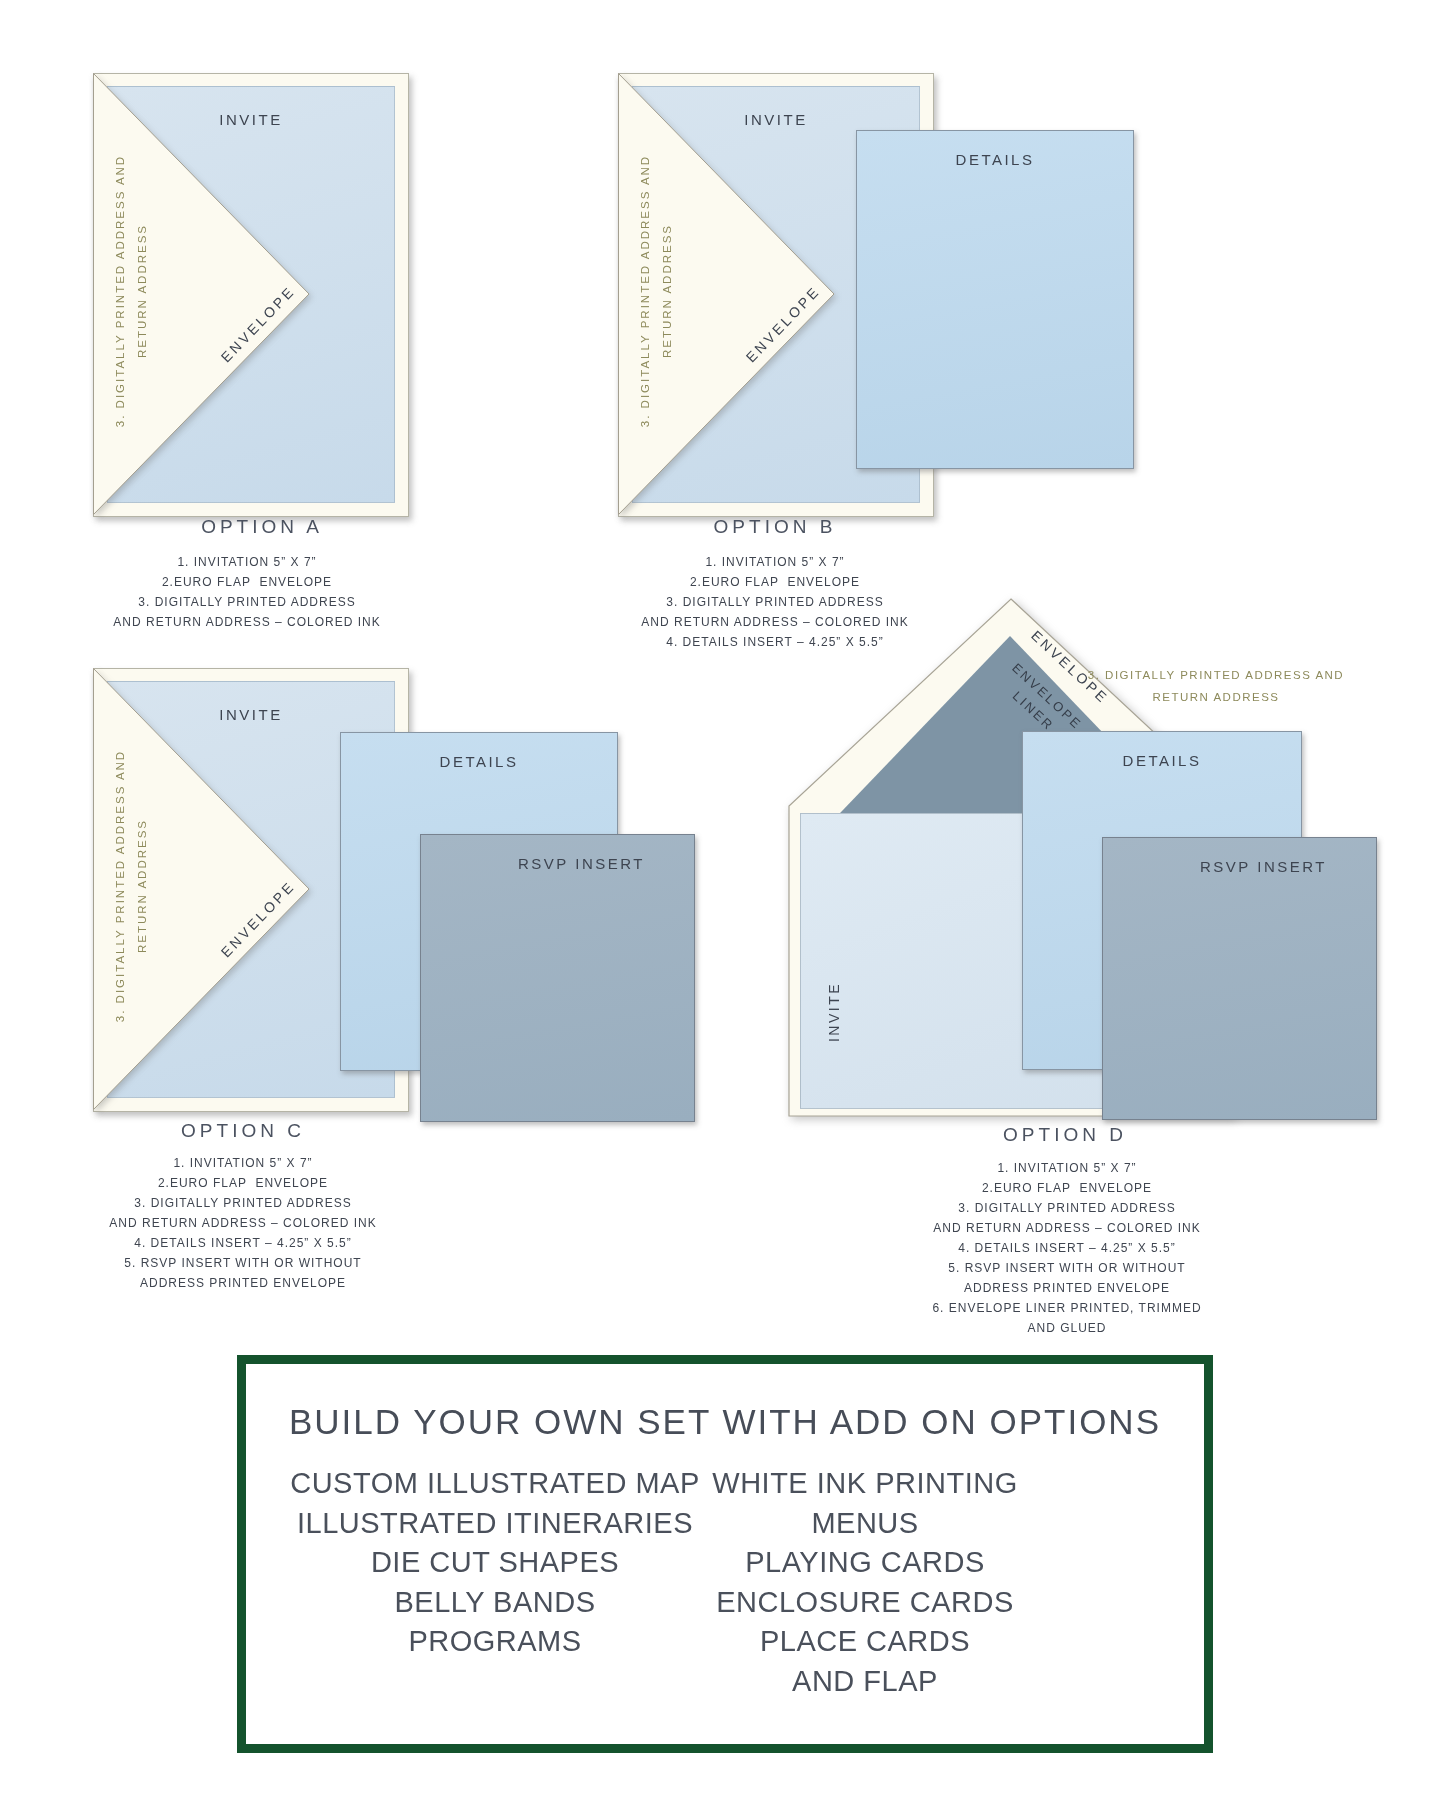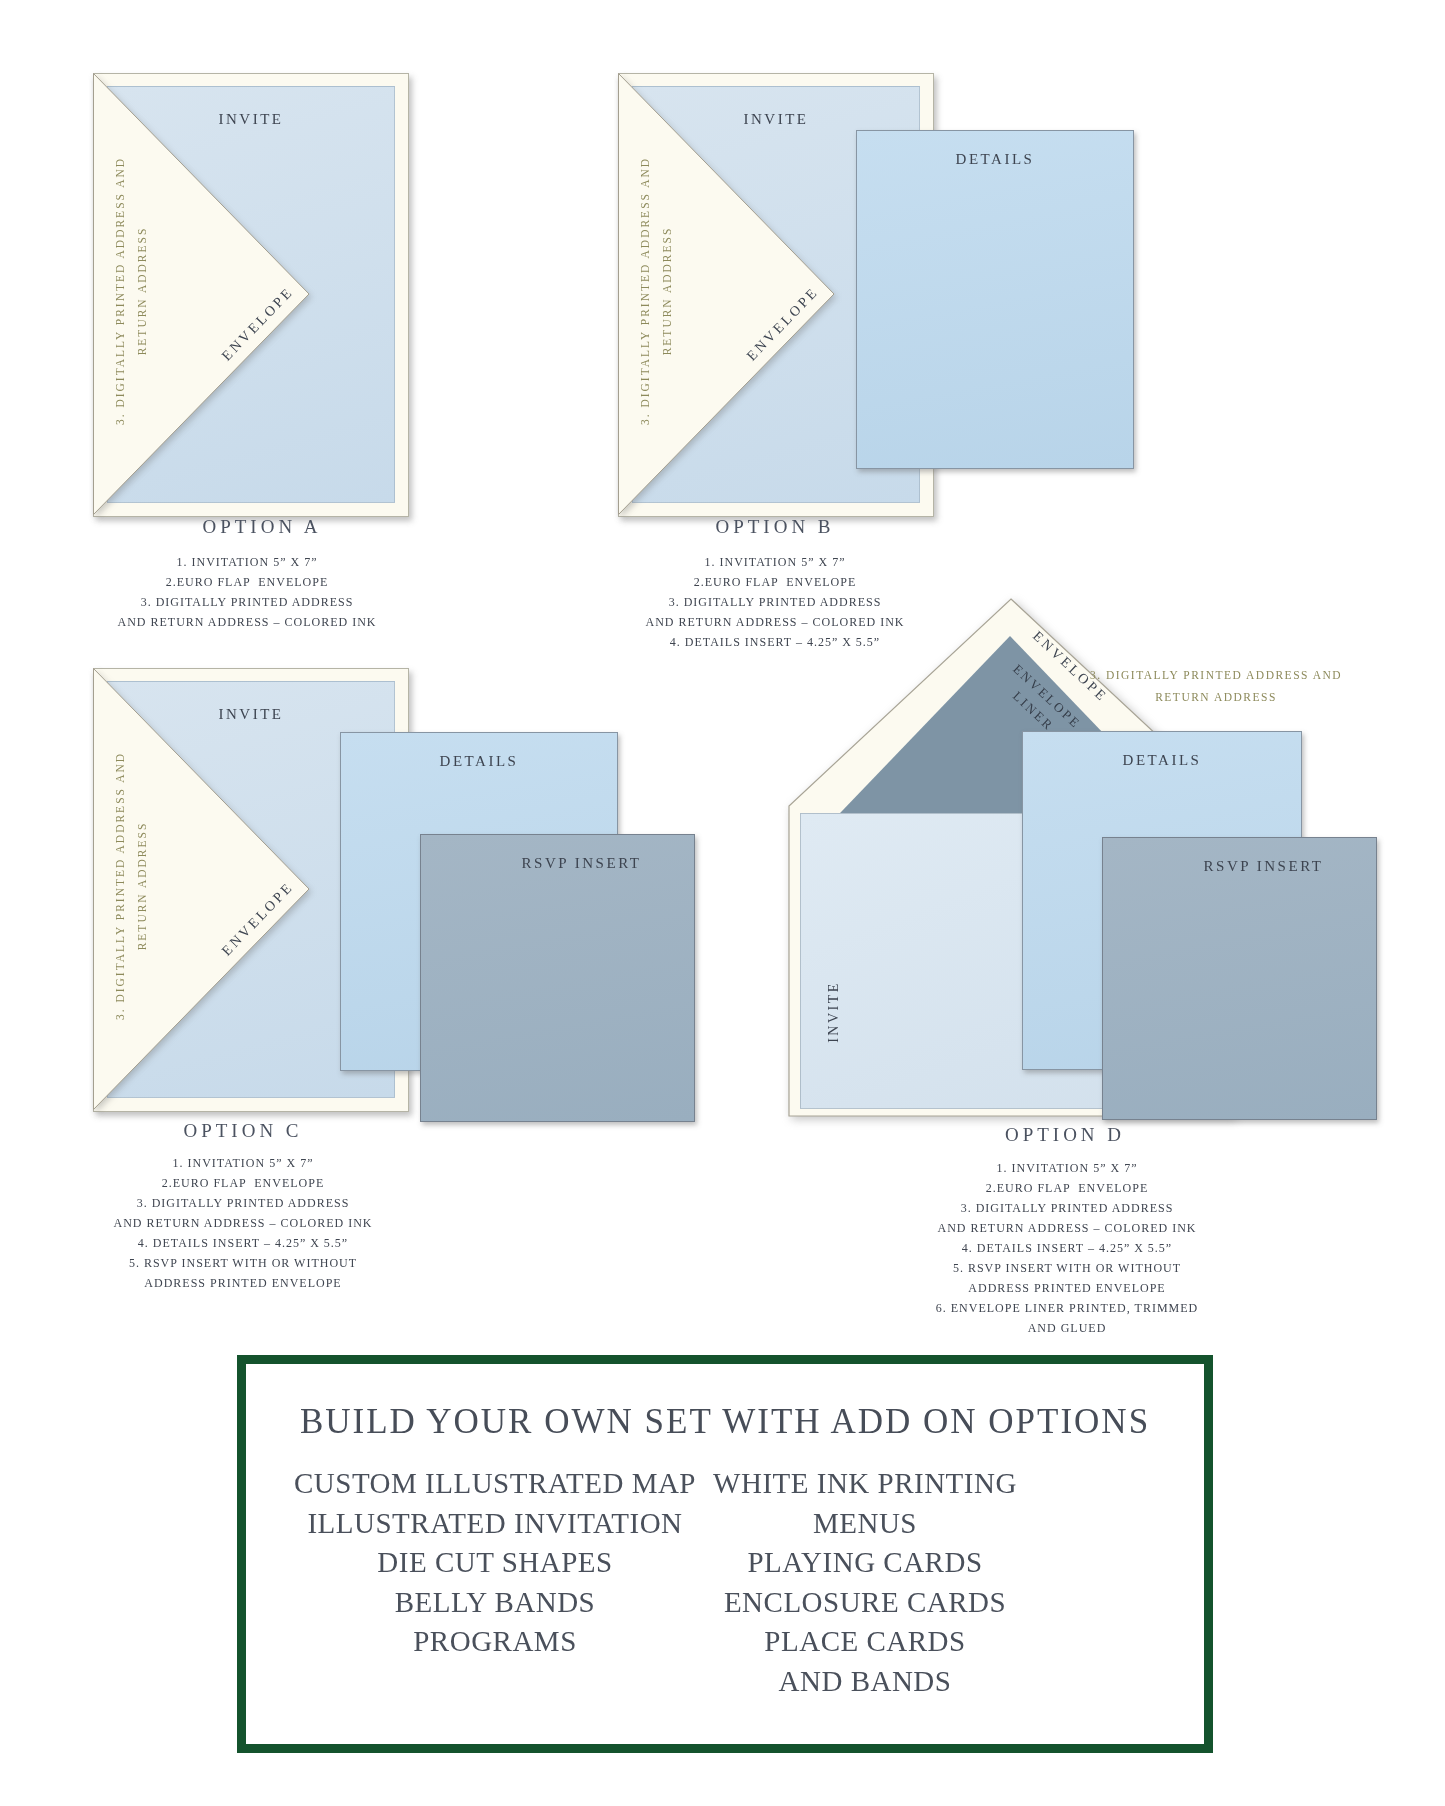--- a/index.html
+++ b/index.html
@@ -1,19 +1,19 @@
 <!DOCTYPE html>
 <html><head>
 <meta charset="utf-8">
 <style>
   html,body { margin:0; padding:0; background:#ffffff; }
   .canvas {
     position:relative; width:1445px; height:1806px; overflow:hidden;
     background:#ffffff;
-    font-family:Liberation Serif, serif;
+    font-family:Liberation Sans, sans-serif;
   }
 
   
   .env-front {
     position:absolute; width:314px; height:442px;
     background:#fcfaf0; border:1px solid #b5b4a6;
     box-shadow:3px 4px 6px rgba(120,120,120,.45);
     z-index:1;
   }
   .env-blue {
@@ -222,28 +222,28 @@
       <div class="list-line">5. RSVP INSERT WITH OR WITHOUT</div>
       <div class="list-line">ADDRESS PRINTED ENVELOPE</div>
       <div class="list-line">6. ENVELOPE LINER PRINTED, TRIMMED</div>
       <div class="list-line">AND GLUED</div>
     </div>
 
   <div class="addon-box">
     <div class="addon-title">BUILD YOUR OWN SET WITH ADD ON OPTIONS</div>
     <div class="addon-col left">
         <div class="list-line">CUSTOM ILLUSTRATED MAP</div>
-        <div class="list-line">ILLUSTRATED INVITATION</div>
+        <div class="list-line">ILLUSTRATED ITINERARIES</div>
         <div class="list-line">DIE CUT SHAPES</div>
         <div class="list-line">BELLY BANDS</div>
         <div class="list-line">PROGRAMS</div>
       </div>
     <div class="addon-col right">
         <div class="list-line">WHITE INK PRINTING</div>
         <div class="list-line">MENUS</div>
         <div class="list-line">PLAYING CARDS</div>
         <div class="list-line">ENCLOSURE CARDS</div>
         <div class="list-line">PLACE CARDS</div>
-        <div class="list-line">AND BANDS</div>
+        <div class="list-line">AND FLAP</div>
       </div>
   </div>
 
 </div>
 
 </body></html>

